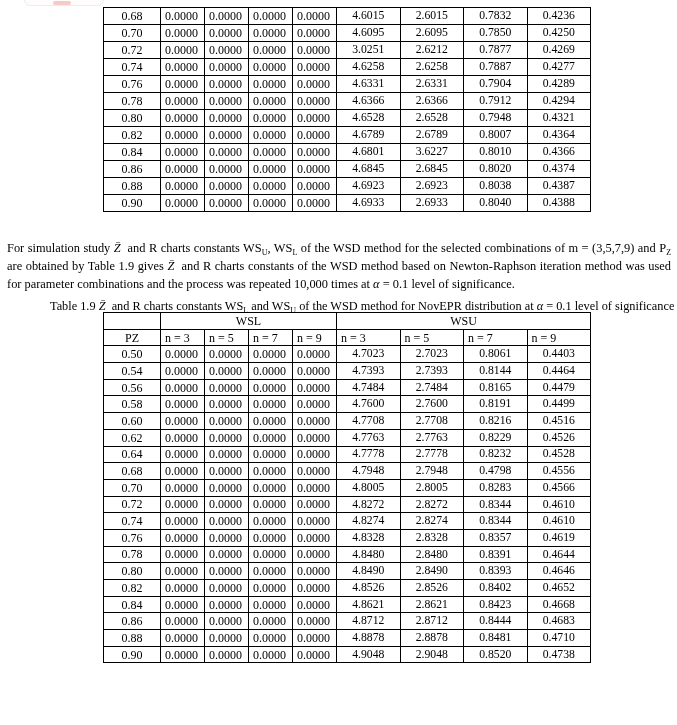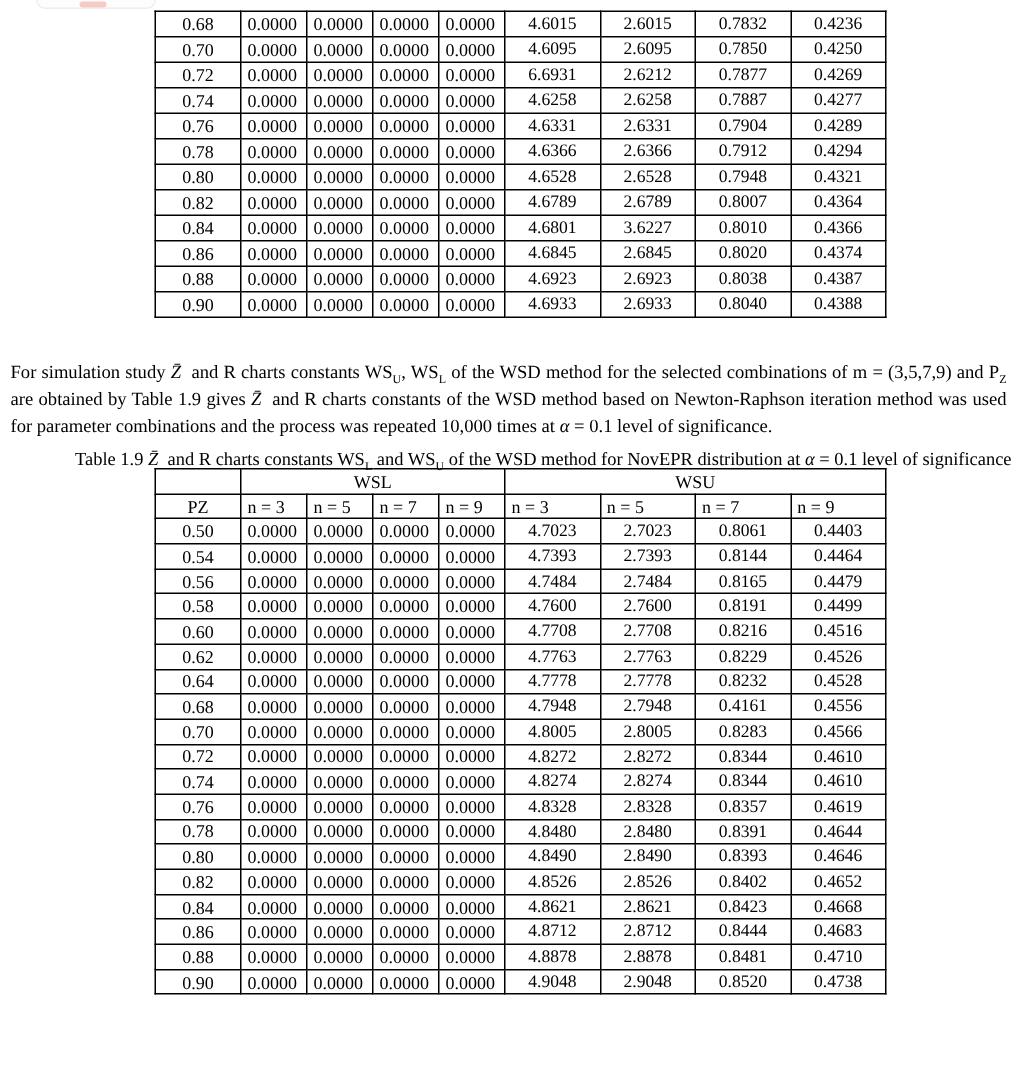--- a/index.html
+++ b/index.html
@@ -118,21 +118,21 @@
           <td class="c6">2.6095</td>
           <td class="c7">0.7850</td>
           <td class="c8">0.4250</td>
         </tr>
         <tr>
           <td class="c0">0.72</td>
           <td class="c1">0.0000</td>
           <td class="c2">0.0000</td>
           <td class="c3">0.0000</td>
           <td class="c4">0.0000</td>
-          <td class="c5">6.6931</td>
+          <td class="c5">3.0251</td>
           <td class="c6">2.6212</td>
           <td class="c7">0.7877</td>
           <td class="c8">0.4269</td>
         </tr>
         <tr>
           <td class="c0">0.74</td>
           <td class="c1">0.0000</td>
           <td class="c2">0.0000</td>
           <td class="c3">0.0000</td>
           <td class="c4">0.0000</td>
@@ -345,21 +345,21 @@
           <td class="c8">0.4528</td>
         </tr>
         <tr>
           <td class="c0">0.68</td>
           <td class="c1">0.0000</td>
           <td class="c2">0.0000</td>
           <td class="c3">0.0000</td>
           <td class="c4">0.0000</td>
           <td class="c5">4.7948</td>
           <td class="c6">2.7948</td>
-          <td class="c7">0.4161</td>
+          <td class="c7">0.4798</td>
           <td class="c8">0.4556</td>
         </tr>
         <tr>
           <td class="c0">0.70</td>
           <td class="c1">0.0000</td>
           <td class="c2">0.0000</td>
           <td class="c3">0.0000</td>
           <td class="c4">0.0000</td>
           <td class="c5">4.8005</td>
           <td class="c6">2.8005</td>

